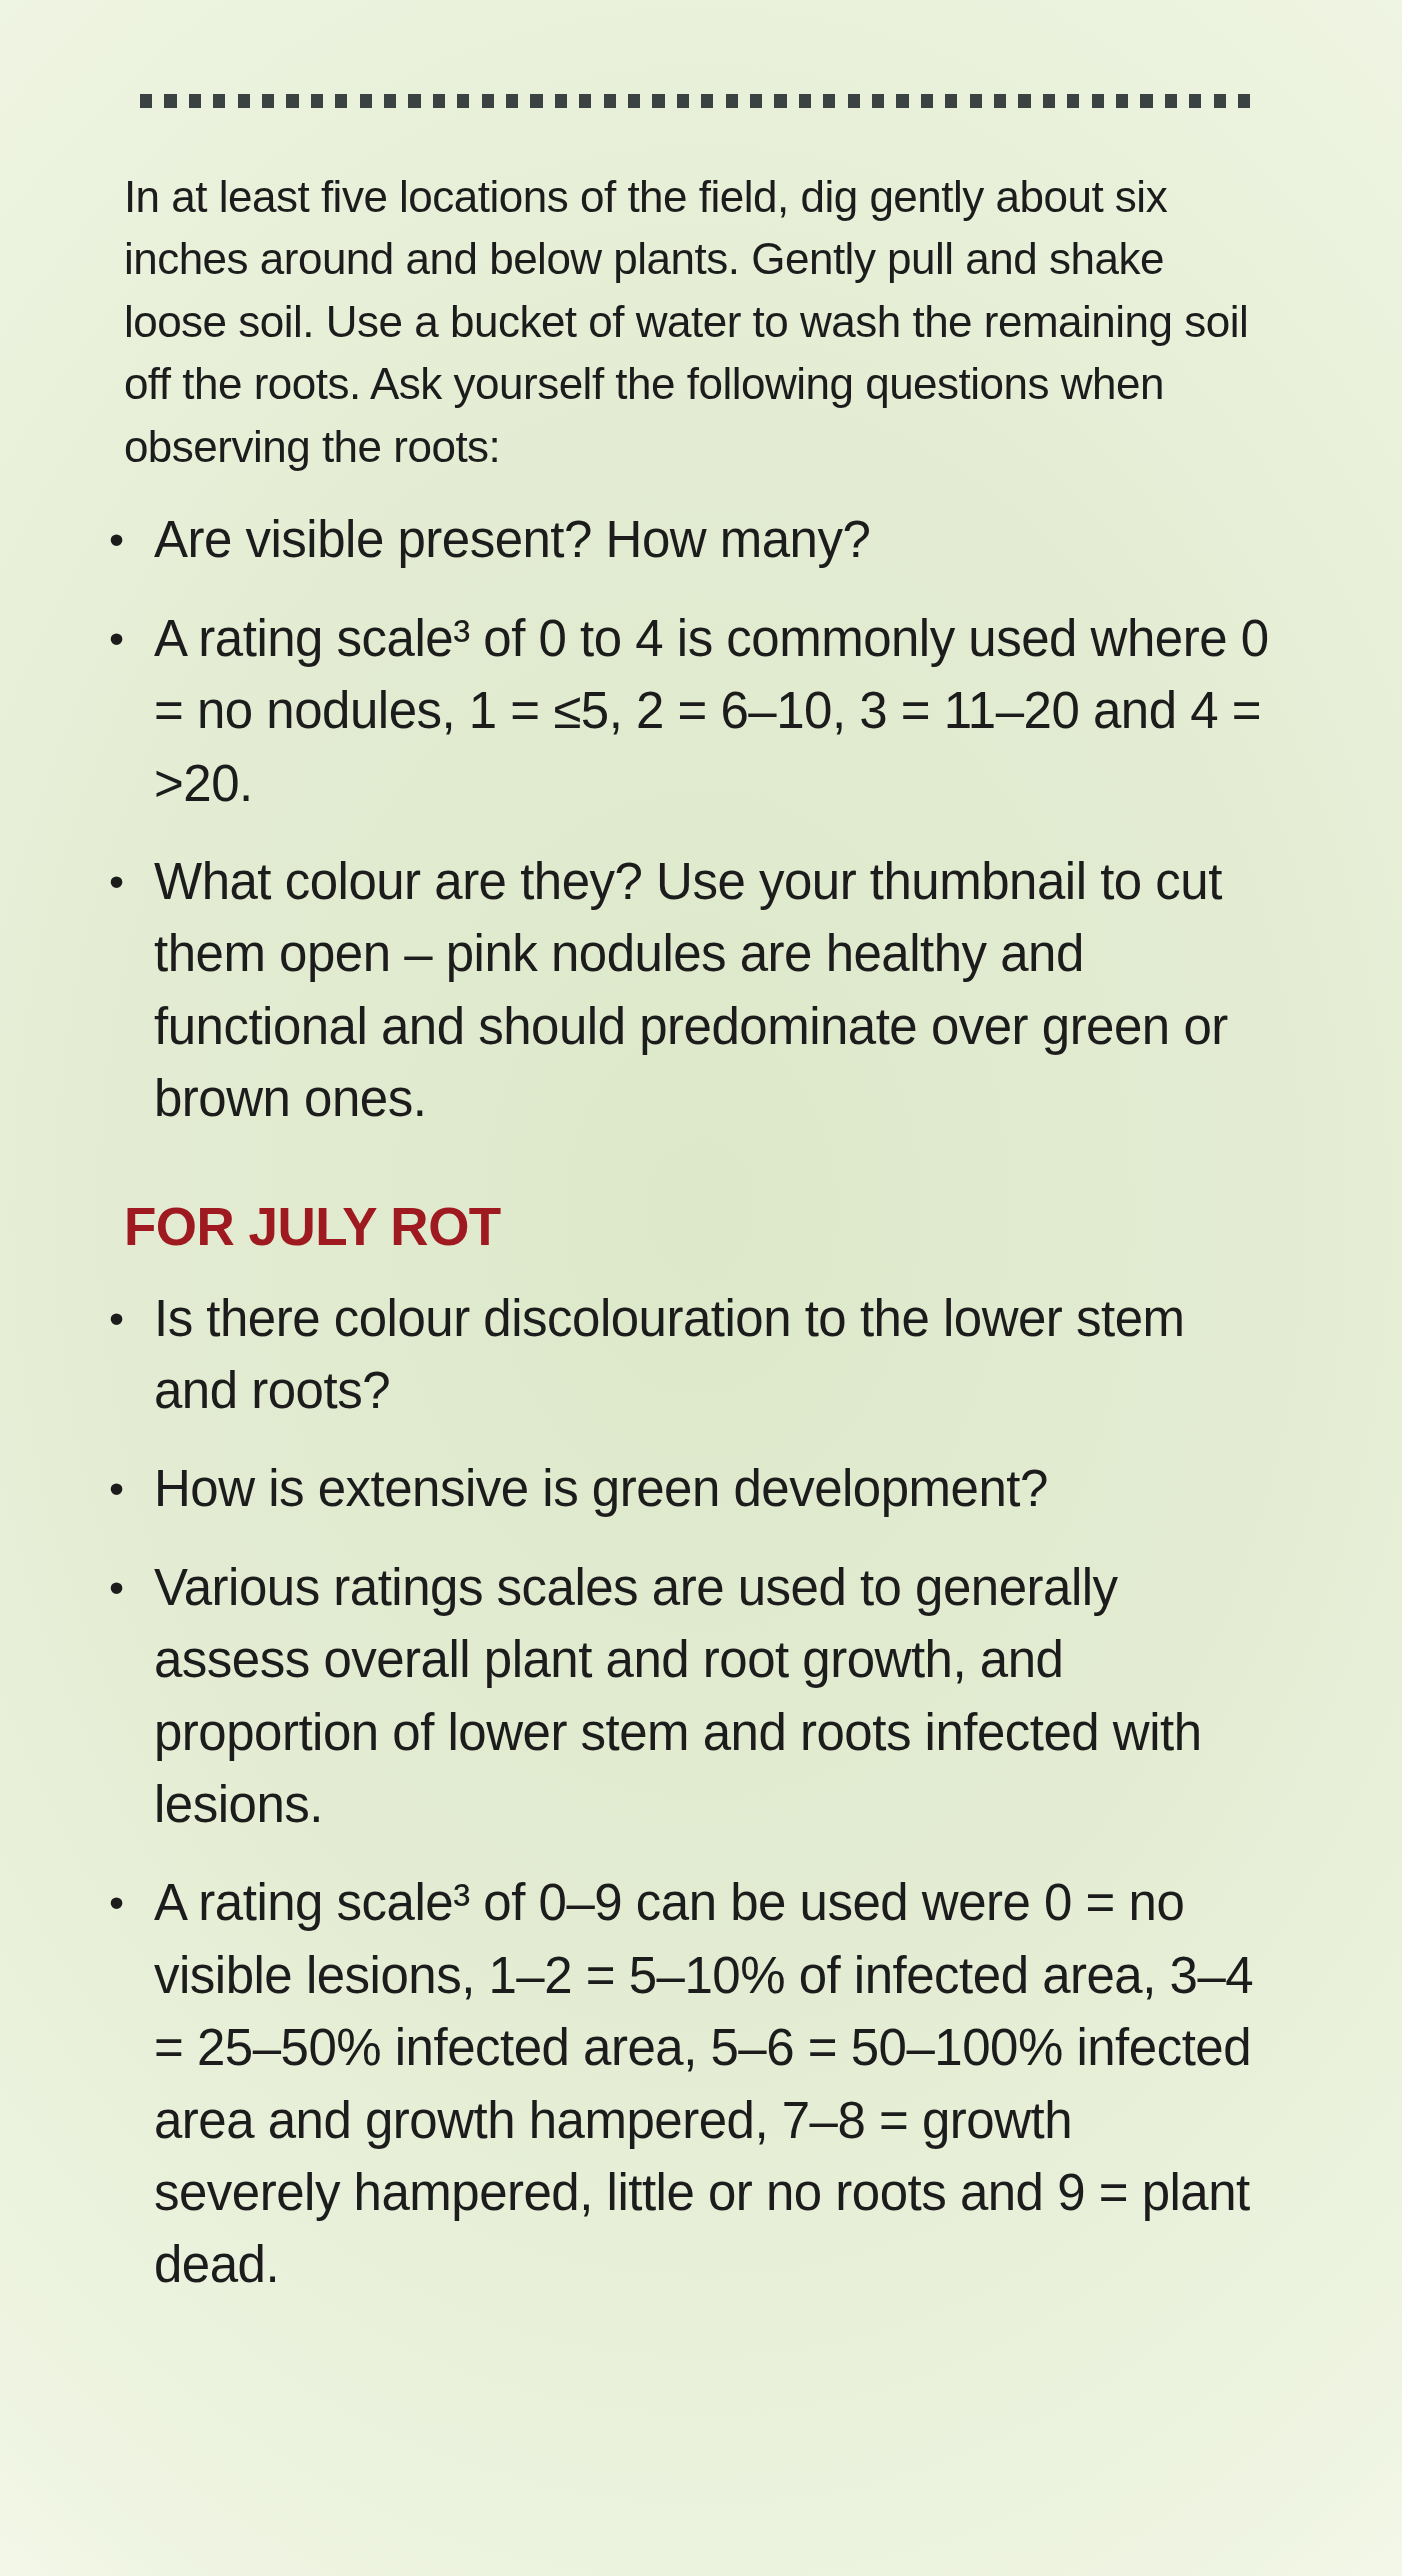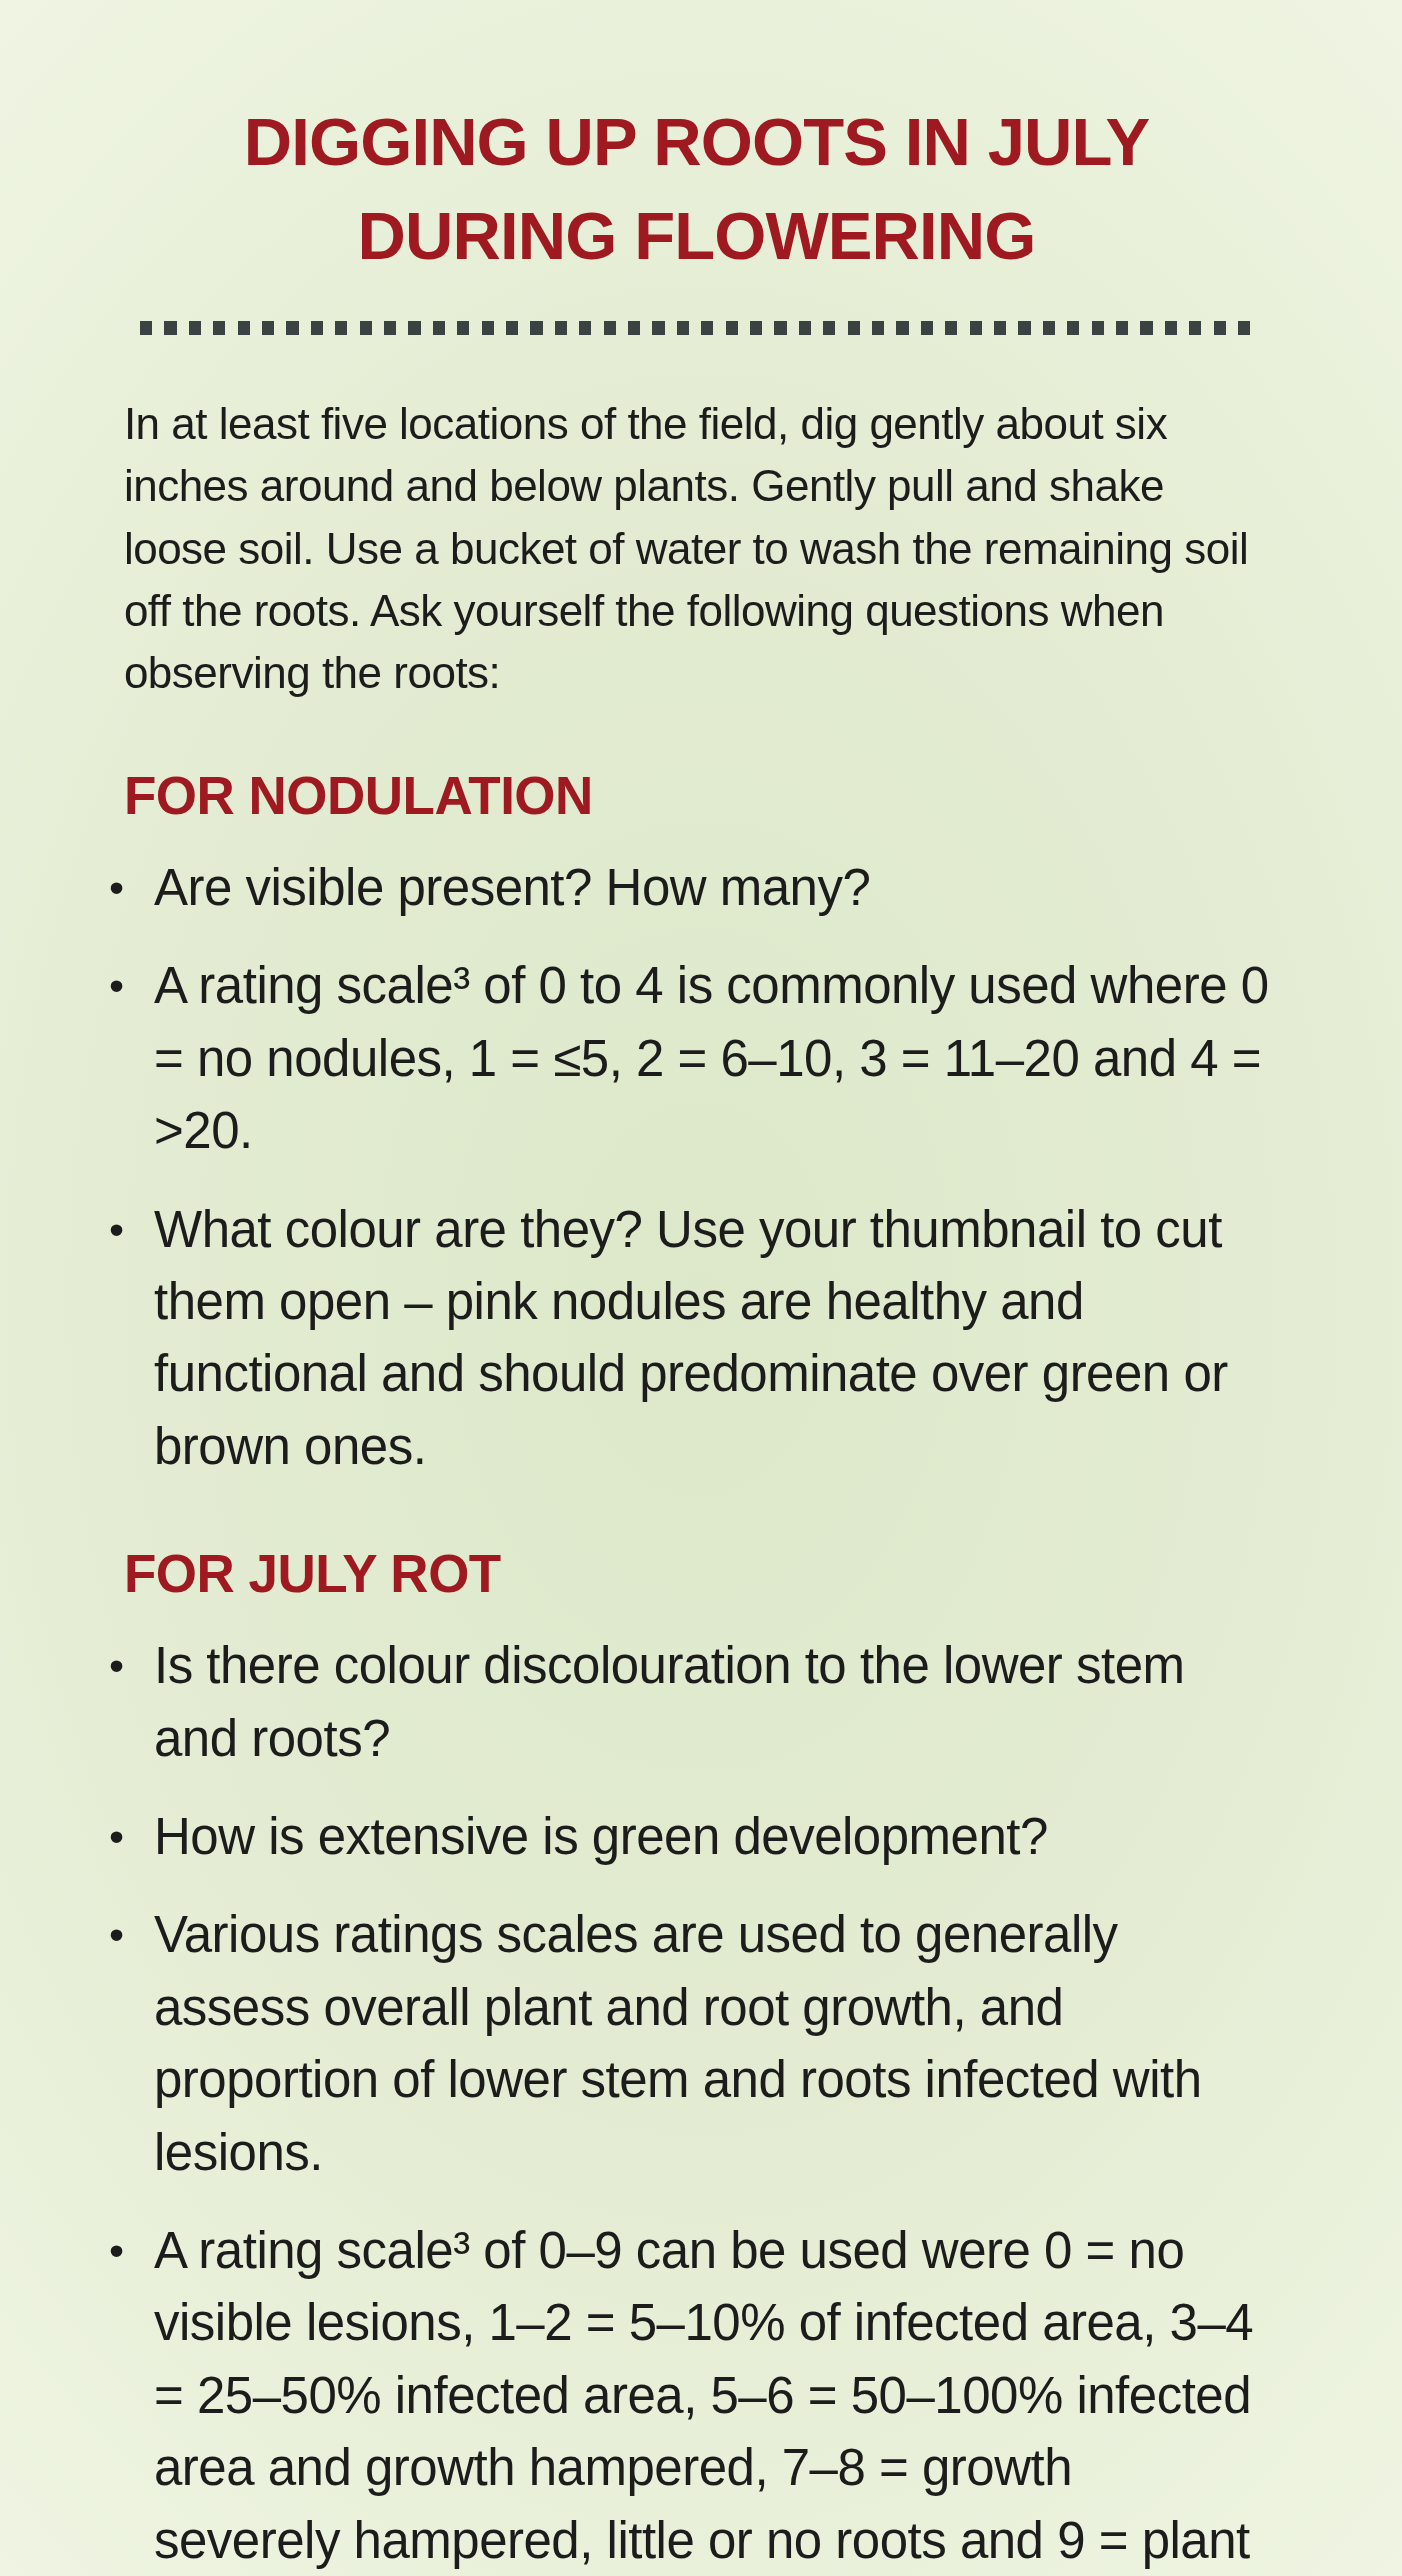--- a/index.html
+++ b/index.html
@@ -76,31 +76,26 @@
     font-size: 43px;
     line-height: 1.67;
   }
   ul.bullets li .t { flex: 1 1 auto; }
 </style>
 </head>
 <body>
 
 <div class="page">
 
-  <h1 class="title">
-    <span>DIGGING UP ROOTS IN JULY</span>
-    <span>DURING FLOWERING</span>
-  </h1>
 
   <div class="dashes"></div>
 
   <p class="intro">In at least five locations of the field, dig gently about six inches around and below plants. Gently pull and shake loose soil. Use a bucket of water to wash the remaining soil off the roots. Ask yourself the following questions when observing the roots:</p>
 
   <section>
-    <h2 class="section-heading">FOR NODULATION</h2>
     <ul class="bullets">
       <li>
         <span class="b">•</span>
         <span class="t">Are visible present? How many?</span>
       </li>
       <li>
         <span class="b">•</span>
         <span class="t">A rating scale³ of 0 to 4 is commonly used where 0 = no nodules, 1 = ≤5, 2 = 6–10, 3 = 11–20 and 4 = &gt;20.</span>
       </li>
       <li>

